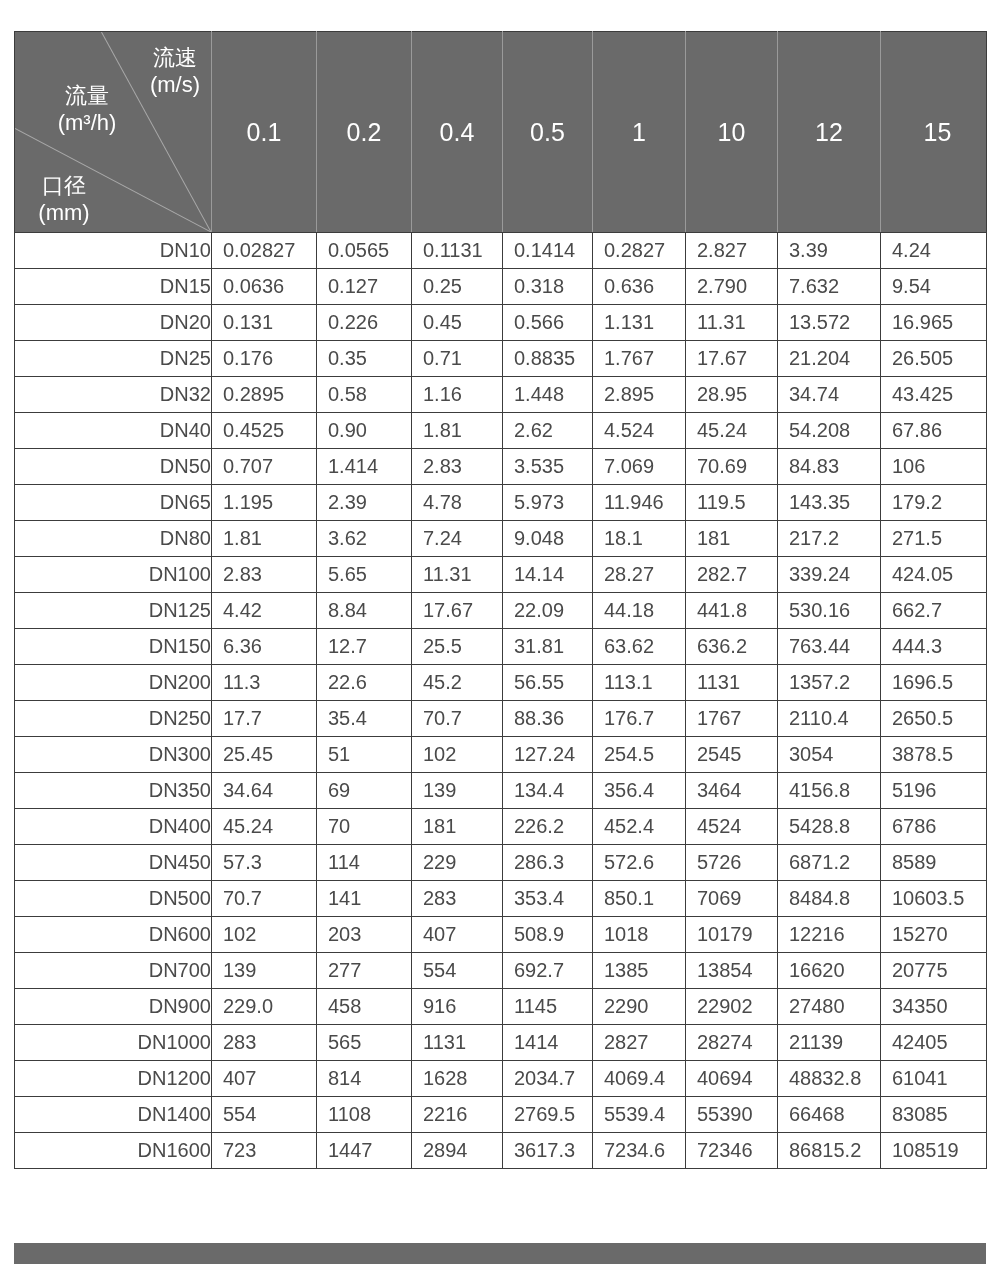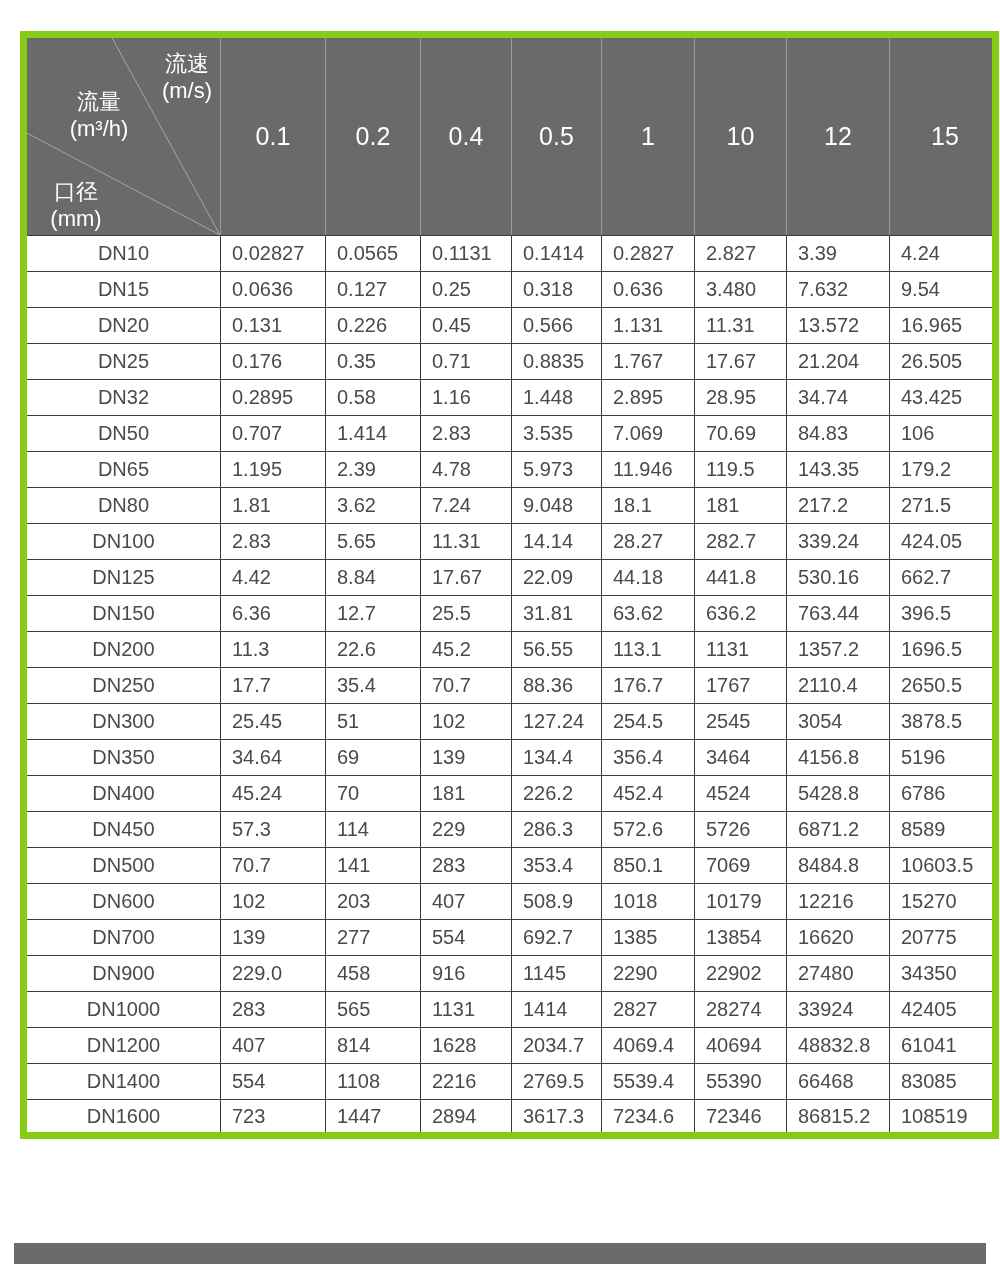--- a/index.html
+++ b/index.html
@@ -5,23 +5,23 @@
   html,body{margin:0;padding:0;}
   body{
     width:1000px;height:1264px;
     background:#ffffff;
     font-family:"Liberation Sans","DejaVu Sans",sans-serif;
     position:relative;
     overflow:hidden;
   }
   .page{position:absolute;inset:0;}
   table.flow-table{
-    position:absolute;left:20px;top:31px;width:972px;
+    position:absolute;left:14px;top:31px;width:972px;
     border-collapse:collapse;table-layout:fixed;
-    border:7px solid #84cc16;
+    border:1px solid #84cc16;
   }
   
   thead th{
     background:#6a6a6a;color:#ffffff;font-weight:400;
     border:1px solid #9a9a9a;
     border-top-color:#3c3c3c;border-bottom-color:#3c3c3c;
     font-size:25px;text-align:center;vertical-align:middle;
     padding:0;
   }
   thead th:first-child{border-left-color:#3c3c3c;}
@@ -36,21 +36,21 @@
   
   tbody tr{height:36px;}
   tbody td{
     border:1px solid #3c3c3c;
     color:#4a4a4a;font-size:20px;
     vertical-align:middle;
     padding:0;
     background:#ffffff;
     white-space:nowrap;overflow:hidden;
   }
-  td.dn{text-align:center;}
+  td.dn{text-align:right;}
   td.data{text-align:left;padding-left:11px;}
   .footer-bar{
     position:absolute;left:14px;top:1243px;width:972px;height:21px;
     background:#6a6a6a;
   }
 </style>
 </head>
 <body>
 
 <div class="page">
@@ -111,21 +111,21 @@
           <td class="data">3.39</td>
           <td class="data">4.24</td>
         </tr>
         <tr>
           <td class="dn">DN15</td>
           <td class="data">0.0636</td>
           <td class="data">0.127</td>
           <td class="data">0.25</td>
           <td class="data">0.318</td>
           <td class="data">0.636</td>
-          <td class="data">3.480</td>
+          <td class="data">2.790</td>
           <td class="data">7.632</td>
           <td class="data">9.54</td>
         </tr>
         <tr>
           <td class="dn">DN20</td>
           <td class="data">0.131</td>
           <td class="data">0.226</td>
           <td class="data">0.45</td>
           <td class="data">0.566</td>
           <td class="data">1.131</td>
@@ -149,20 +149,31 @@
           <td class="data">0.2895</td>
           <td class="data">0.58</td>
           <td class="data">1.16</td>
           <td class="data">1.448</td>
           <td class="data">2.895</td>
           <td class="data">28.95</td>
           <td class="data">34.74</td>
           <td class="data">43.425</td>
         </tr>
         <tr>
+          <td class="dn">DN40</td>
+          <td class="data">0.4525</td>
+          <td class="data">0.90</td>
+          <td class="data">1.81</td>
+          <td class="data">2.62</td>
+          <td class="data">4.524</td>
+          <td class="data">45.24</td>
+          <td class="data">54.208</td>
+          <td class="data">67.86</td>
+        </tr>
+        <tr>
           <td class="dn">DN50</td>
           <td class="data">0.707</td>
           <td class="data">1.414</td>
           <td class="data">2.83</td>
           <td class="data">3.535</td>
           <td class="data">7.069</td>
           <td class="data">70.69</td>
           <td class="data">84.83</td>
           <td class="data">106</td>
         </tr>
@@ -212,21 +223,21 @@
         </tr>
         <tr>
           <td class="dn">DN150</td>
           <td class="data">6.36</td>
           <td class="data">12.7</td>
           <td class="data">25.5</td>
           <td class="data">31.81</td>
           <td class="data">63.62</td>
           <td class="data">636.2</td>
           <td class="data">763.44</td>
-          <td class="data">396.5</td>
+          <td class="data">444.3</td>
         </tr>
         <tr>
           <td class="dn">DN200</td>
           <td class="data">11.3</td>
           <td class="data">22.6</td>
           <td class="data">45.2</td>
           <td class="data">56.55</td>
           <td class="data">113.1</td>
           <td class="data">1131</td>
           <td class="data">1357.2</td>
@@ -332,21 +343,21 @@
           <td class="data">34350</td>
         </tr>
         <tr>
           <td class="dn">DN1000</td>
           <td class="data">283</td>
           <td class="data">565</td>
           <td class="data">1131</td>
           <td class="data">1414</td>
           <td class="data">2827</td>
           <td class="data">28274</td>
-          <td class="data">33924</td>
+          <td class="data">21139</td>
           <td class="data">42405</td>
         </tr>
         <tr>
           <td class="dn">DN1200</td>
           <td class="data">407</td>
           <td class="data">814</td>
           <td class="data">1628</td>
           <td class="data">2034.7</td>
           <td class="data">4069.4</td>
           <td class="data">40694</td>

